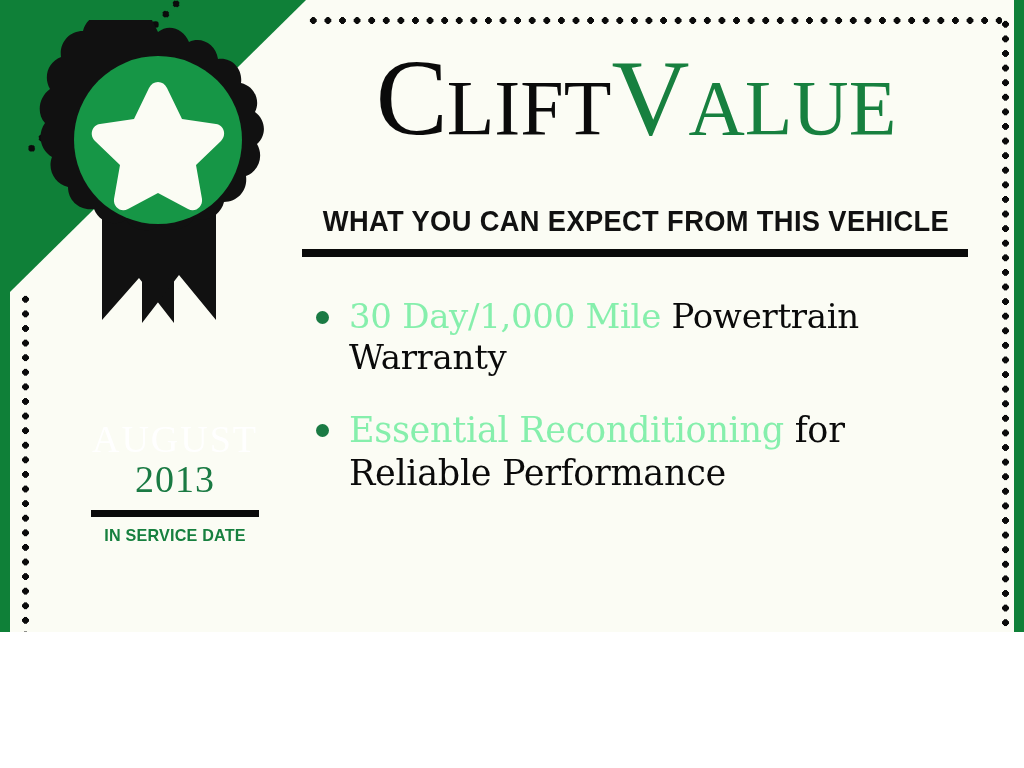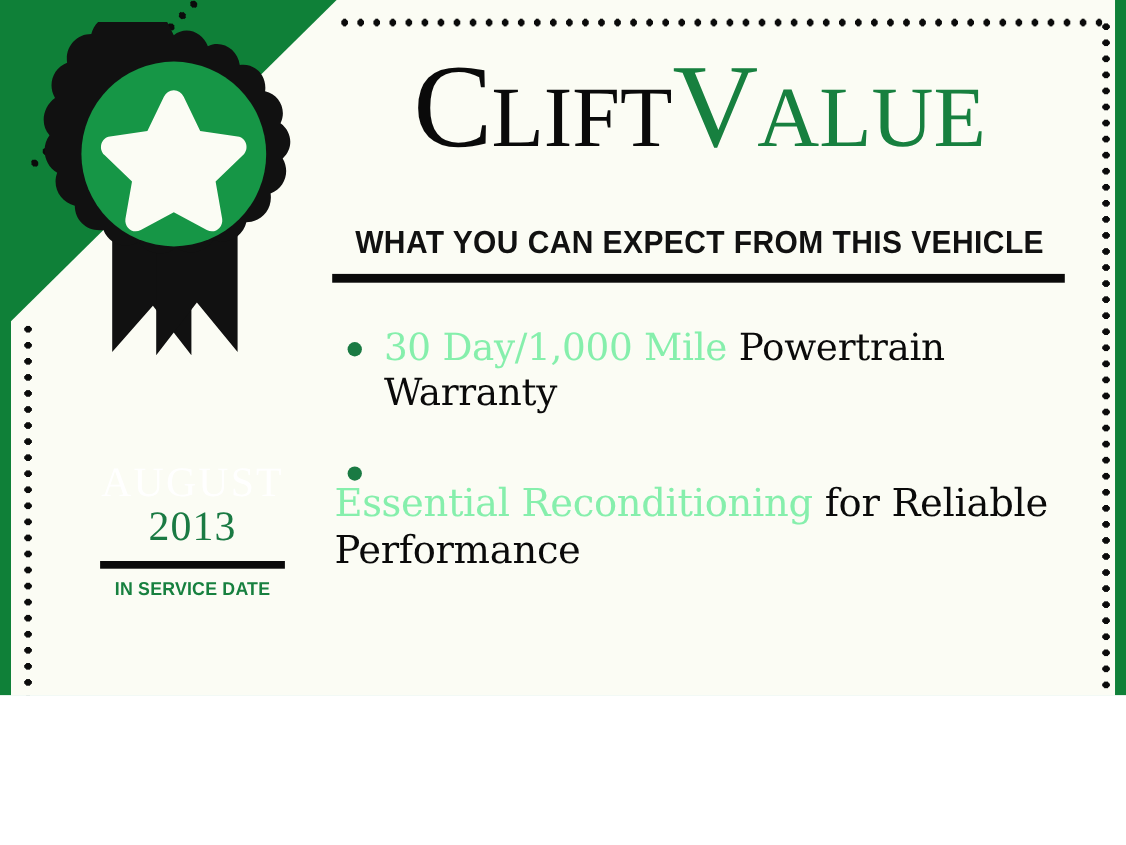--- a/index.html
+++ b/index.html
@@ -185,21 +185,21 @@
   }
   .bullet-text {
     font-family: "DejaVu Serif", "Liberation Serif", serif;
     font-size: 35px;
     line-height: 1.22;
     color: #0a0a0a;
     letter-spacing: -0.3px;
   }
   .bullet-text .g { color: #86efac; }
   #bullet-1 .bullet-text { font-size: 34px; }
-  #bullet-3 { margin-bottom: 0; flex-direction: column; }
+  #bullet-3 { margin-bottom: 0; }
 
   
   .edge { position: absolute; background: #0f8038; }
   #edge-left   { left: 0;    top: 0;    width: 10px;  height: 768px; }
   #edge-bottom { left: 0;    top: 756px;width: 1024px;height: 12px; }
   #edge-right  { left: 1014px;top: 0;   width: 10px;  height: 768px; }
 </style>
 </head>
 <body>
 

